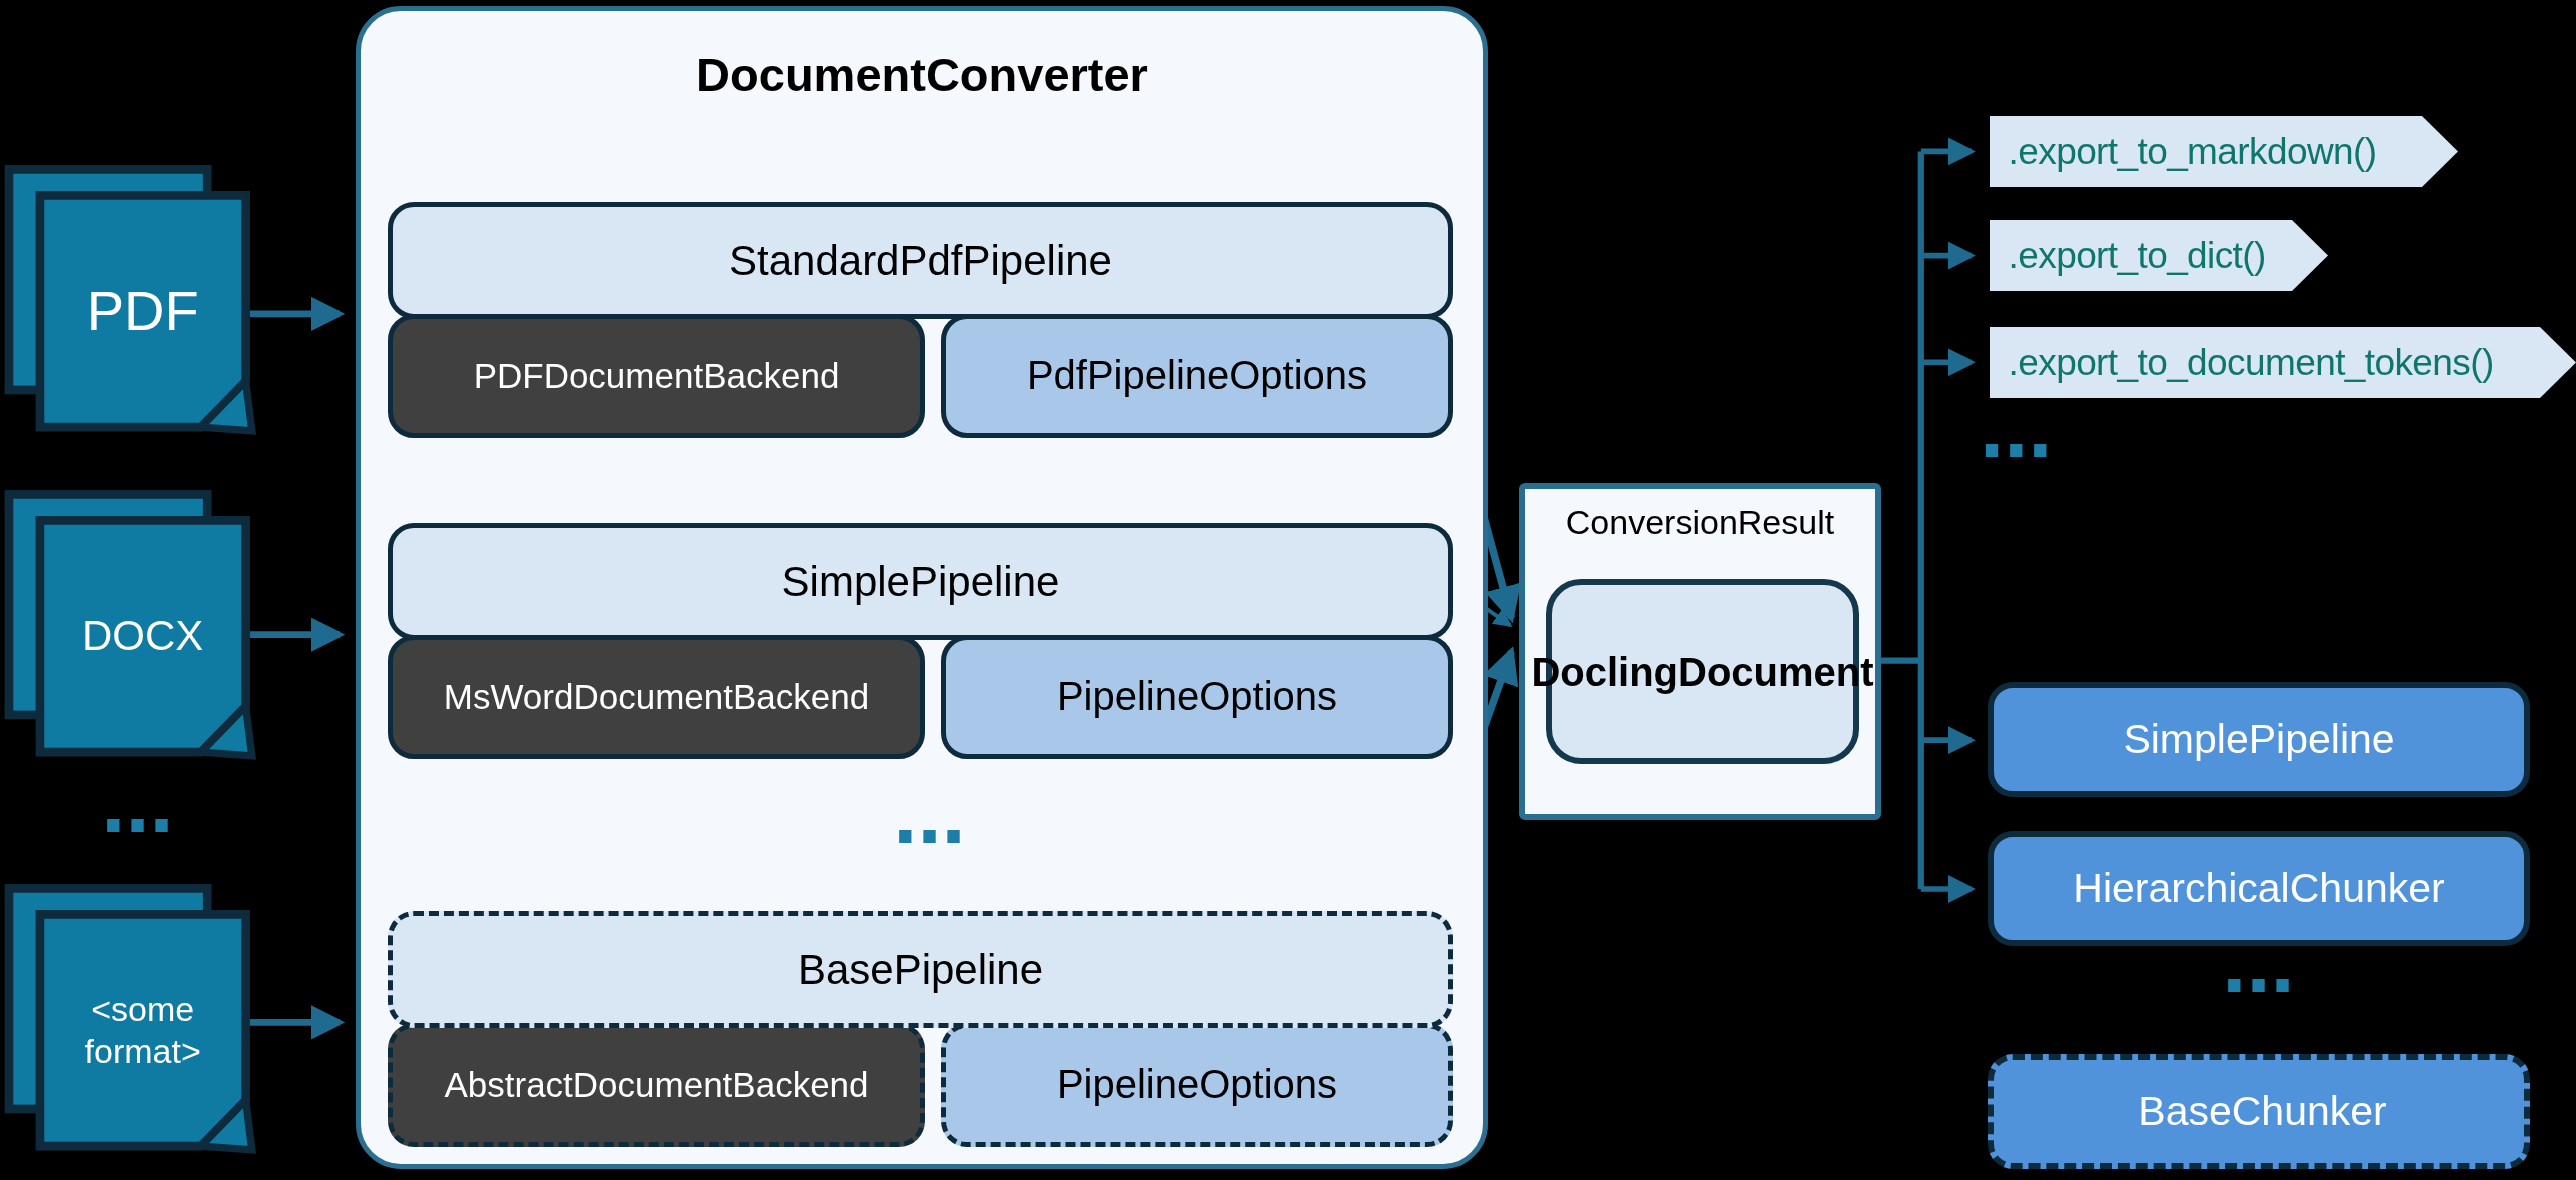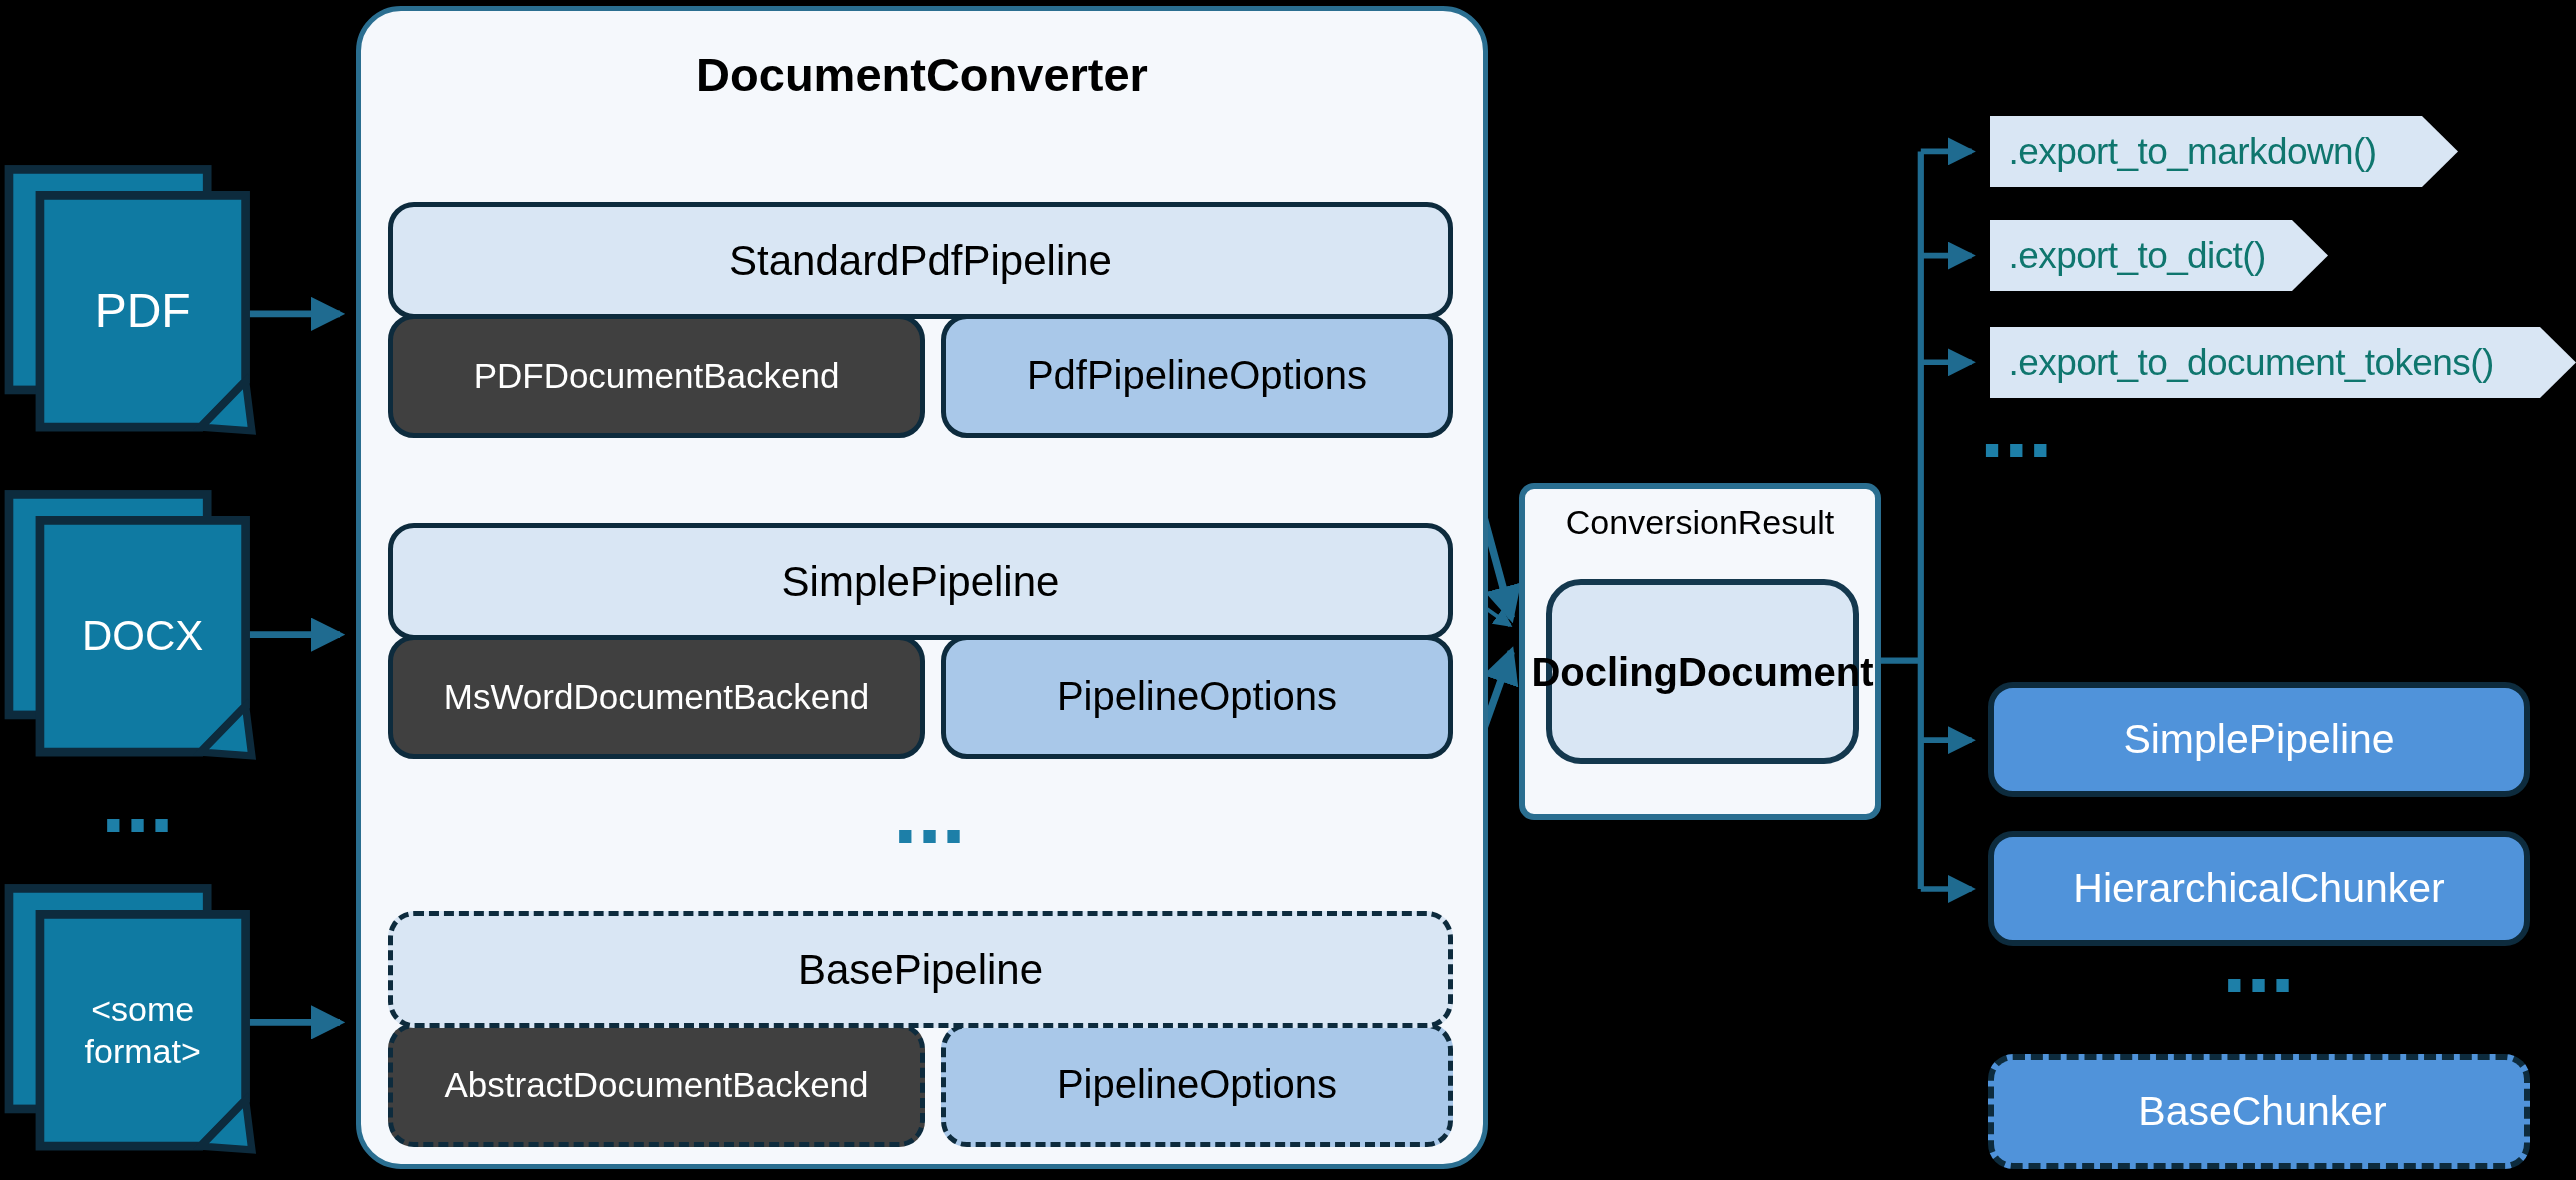--- a/index.html
+++ b/index.html
@@ -34,27 +34,27 @@
   .pipe-row.dashed .pipe-main,
   .pipe-row.dashed .pipe-backend,
   .pipe-row.dashed .pipe-options{border-style:dashed;}
   
   .doc-icon{position:absolute;width:254px;height:271px;}
   .doc-label{
     position:absolute;left:36px;top:31px;width:206px;height:232px;
     display:flex;flex-direction:column;align-items:center;justify-content:center;
     color:#fff;line-height:1.25;text-align:center;
   }
-  .doc-label.pdf{font-size:48px;}
+  .doc-label.pdf{font-size:56px;}
   .doc-label.docx{font-size:42px;}
   .doc-label.other{font-size:34px;}
   
   .conv-result{
     position:absolute;left:1519px;top:483px;width:362px;height:337px;
-    background:#f5f8fc;border:6.2px solid #2a6e90;border-radius:15px;box-sizing:border-box;
+    background:#f5f8fc;border:6.2px solid #2a6e90;border-radius:6px;box-sizing:border-box;
   }
   .conv-label{
     position:absolute;left:0;top:13.6px;width:100%;text-align:center;
     font-size:34px;color:#000;
   }
   .docling-box{
     position:absolute;left:21px;top:90px;width:313px;height:185px;
     background:#d9e6f4;border:6.8px solid #14384e;border-radius:35px;box-sizing:border-box;
     display:flex;flex-direction:row;align-items:center;justify-content:center;
     font-size:40px;font-weight:bold;color:#000;line-height:1.4;

